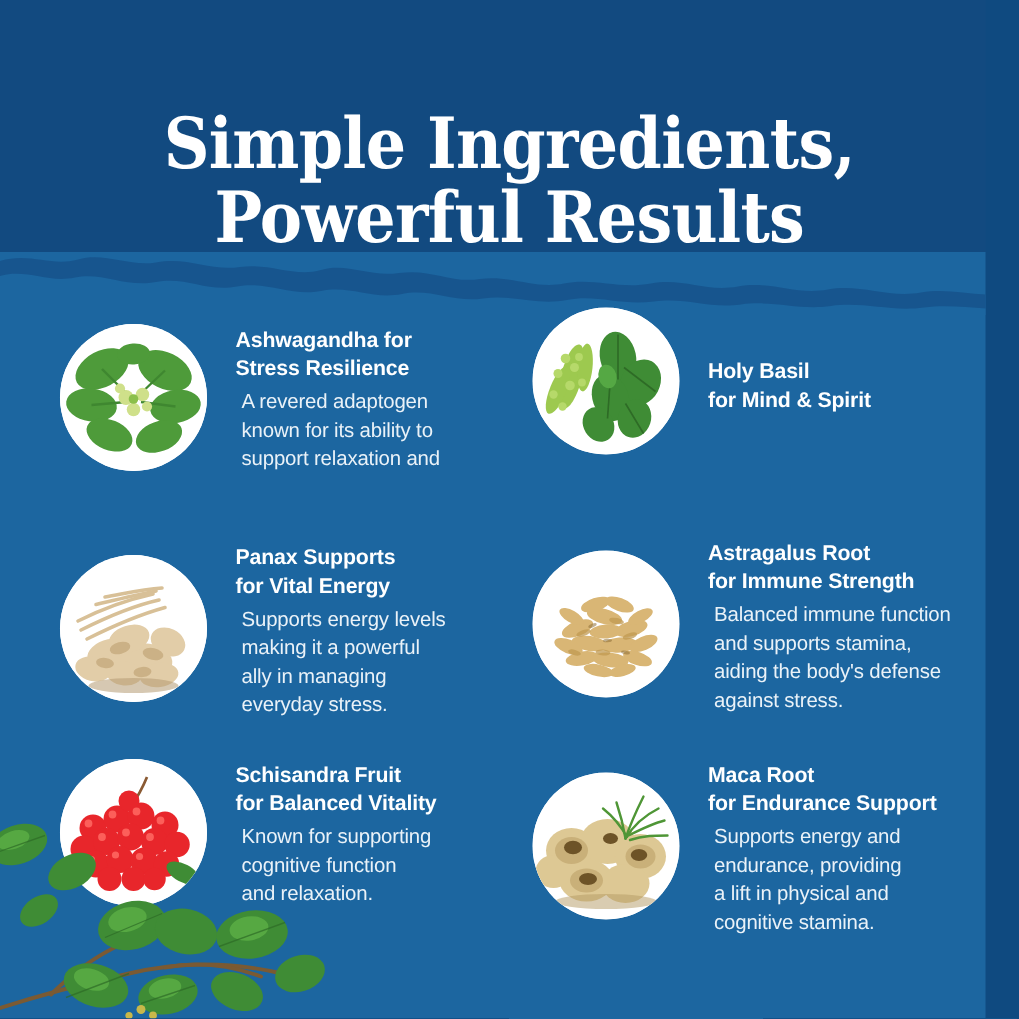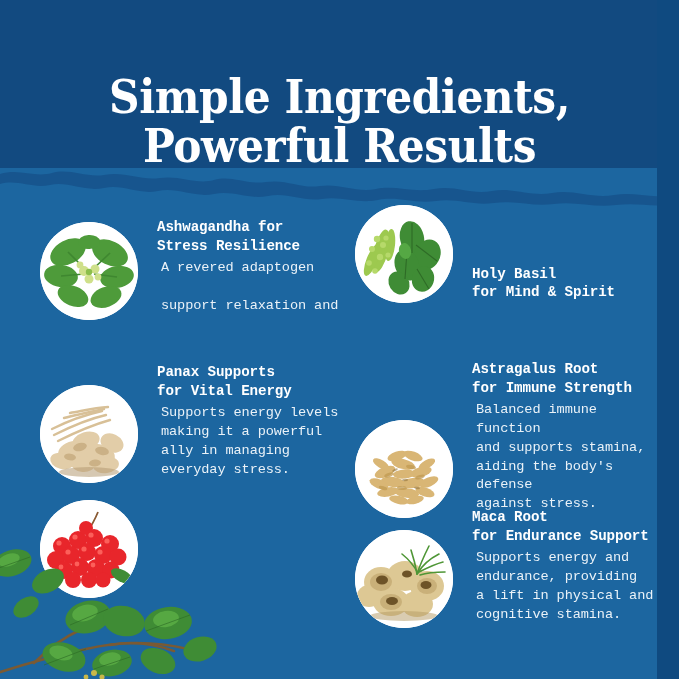--- a/index.html
+++ b/index.html
@@ -69,22 +69,21 @@
     position: absolute;
     left: 0;
     top: 200px;
     width: 679px;
     height: 479px;
     z-index: 5;
   }
   .card {
     position: absolute;
     display: flex;
-    align-items: flex-end;
-    font-family: Liberation Mono, monospace;
+    align-items: center;
   }
   .card.c0 { left: 40px;  top: 10px;  width: 310px; }
   .card.c1 { left: 355px; top: 5px;   width: 315px; }
   .card.c2 { left: 40px;  top: 155px; width: 310px; }
   .card.c3 { left: 355px; top: 152px; width: 315px; }
   .card.c4 { left: 40px;  top: 300px; width: 310px; }
   .card.c5 { left: 355px; top: 300px; width: 315px; }
 
   .thumb {
     position: relative;
@@ -189,21 +188,21 @@
           </g>
         </svg>
       </div>
       <div class="card-text">
         <p class="card-title">
           <span>Ashwagandha for</span><br>
           <span>Stress Resilience</span>
         </p>
         <p class="card-desc">
           <span>A revered adaptogen</span><br>
-          <br>
+          <span>known for its ability to</span><br>
           <span>support relaxation and</span><br>
         </p>
       </div>
     </div>
 
     <div class="card c1">
       <div class="thumb">
         <svg viewBox="0 0 98 98" aria-hidden="true">
           <rect width="98" height="98" fill="#ffffff"></rect>
           <g fill="#9dc94f">
@@ -379,20 +378,31 @@
             <circle cx="60" cy="52" r="2.6"></circle>
               <circle cx="21" cy="67" r="2.4"></circle>
             <circle cx="37" cy="64" r="2.4"></circle>
               <circle cx="53" cy="65" r="2.4"></circle>
           </g>
           <g fill="#3f8c35">
             <ellipse cx="82" cy="76" rx="12" ry="6" transform="rotate(28 82 76)"></ellipse>
             <ellipse cx="10" cy="76" rx="10" ry="5" transform="rotate(-24 10 76)"></ellipse>
           </g>
         </svg>
+      </div>
+      <div class="card-text">
+        <p class="card-title">
+          <span>Schisandra Fruit</span><br>
+          <span>for Balanced Vitality</span>
+        </p>
+        <p class="card-desc">
+          <span>Known for supporting</span><br>
+          <span>cognitive function</span><br>
+          <span>and relaxation.</span>
+        </p>
       </div>
     </div>
 
     <div class="card c5">
       <div class="thumb">
         <svg viewBox="0 0 98 98" aria-hidden="true">
           <rect width="98" height="98" fill="#ffffff"></rect>
           <g fill="#ddc894">
             <ellipse cx="26" cy="52" rx="17" ry="15"></ellipse>
             <ellipse cx="50" cy="46" rx="18" ry="15"></ellipse>

